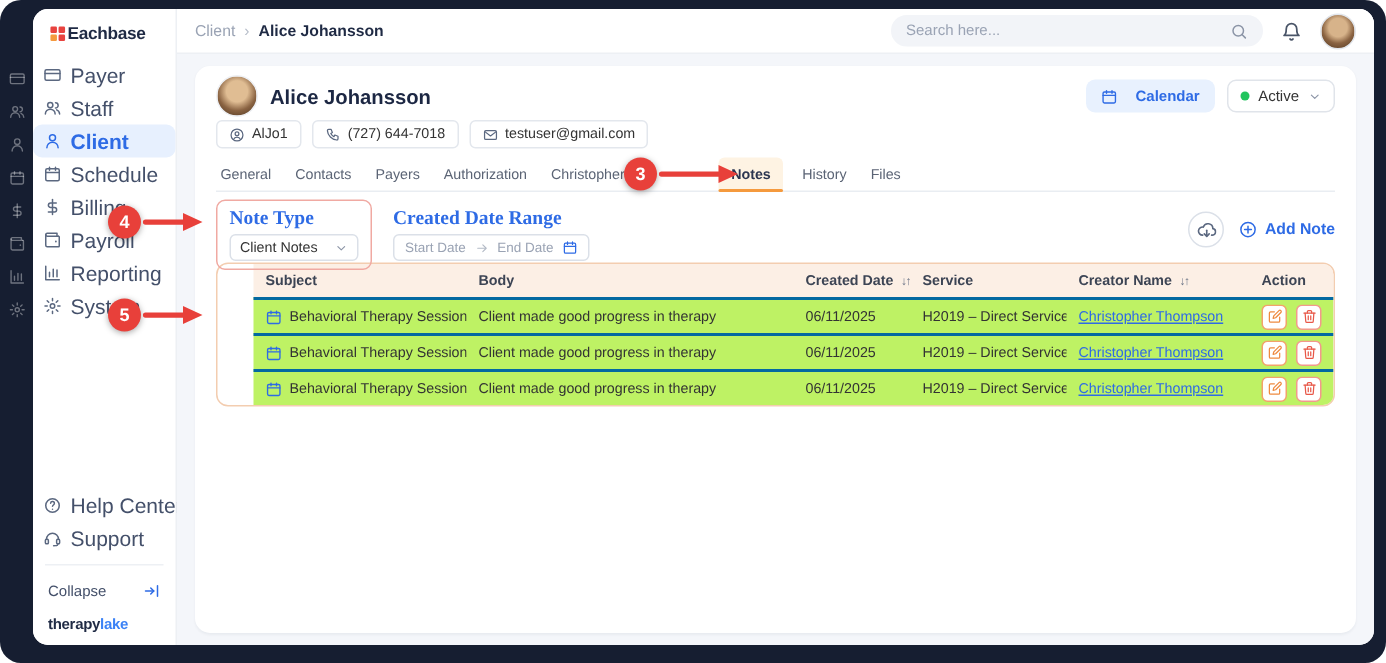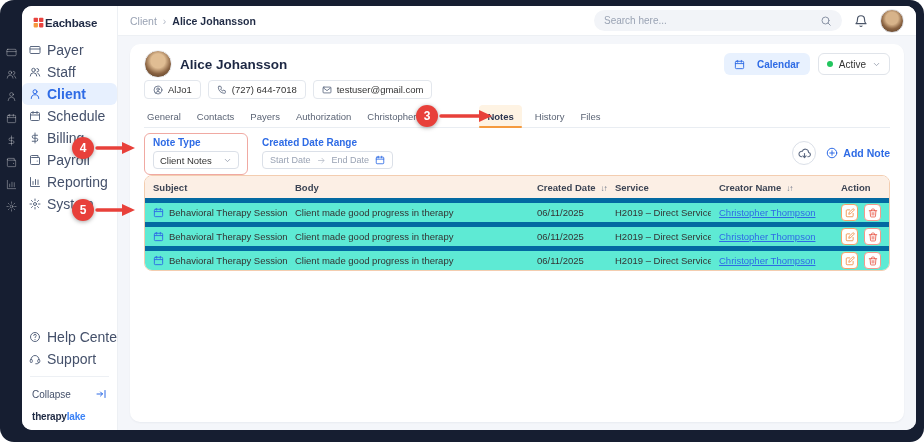--- a/index.html
+++ b/index.html
@@ -68,39 +68,39 @@
   
   .tabs-row { display:flex; gap:10px; margin-top:6px; border-bottom:1px solid #e9edf2; height:23px; align-items:stretch; }
   .tab { font-size:9.5px; color:#5b6475; display:flex; align-items:center; padding:0 3px; cursor:pointer; position:relative; white-space:nowrap; }
   .tab.active { color:#2b3550; font-weight:bold; background:#fef3e3; border-radius:4px 4px 0 0; padding:0 8px; }
   .tab.active::after { content:''; position:absolute; left:0; right:0; bottom:-1px; height:2.5px; background:#f59a3e; border-radius:2px; }
   .tab:nth-child(6) { margin-left:50px; }
 
   
   .filters-row { margin-top:5px; display:flex; align-items:flex-start; gap:14px; height:36px; }
   .note-type-group { border:1px solid #f0a9a2; border-radius:6px; padding:3px 8px 5px; display:flex; flex-direction:column; gap:3px; }
-  .filter-label { font-size:10px; color:#2e6be5; font-weight:bold; }
+  .filter-label { font-size:13px; color:#2e6be5; font-weight:bold;font-family:Liberation Serif, serif; }
   .nt-select { height:18px; min-width:86px; border:1px solid #dbe0e8; border-radius:4px; display:flex; align-items:center; justify-content:space-between; gap:8px; padding:0 6px; font-size:9.5px; color:#333; cursor:pointer; background:#fff; }
   .date-group { display:flex; flex-direction:column; gap:3px; padding-top:4px; }
   .date-range { height:18px; border:1px solid #dbe0e8; border-radius:4px; display:flex; align-items:center; gap:6px; padding:0 7px; font-size:9px; color:#9aa3b4; background:#fff; cursor:pointer; }
   .date-range .arr { width:9px; height:9px; color:#b3bac6; }
   .date-range .cal { width:10px; height:10px; color:#2e6be5; }
   .filters-right { margin-left:auto; display:flex; align-items:center; gap:10px; padding-top:8px; }
   .export-btn { width:24px; height:24px; border-radius:50%; border:1px solid #dbe0e8; background:#fff; display:flex; align-items:center; justify-content:center; color:#5b6880; cursor:pointer; }
   .export-btn .icon { width:13px; height:13px; }
   .add-note { display:flex; align-items:center; gap:5px; color:#2e6be5; font-size:10.5px; font-weight:bold; cursor:pointer; }
   .add-note .icon { width:12px; height:12px; }
 
   
-  .notes-table { margin-top:6px; border:1px solid #f3cdb0; border-radius:8px; overflow:hidden; }
+  .notes-table { margin-top:6px; border:1px solid #f3cdb0; border-radius:8px; overflow:hidden;padding-left:24px; }
   .t-row { display:grid; grid-template-columns:142px 1fr 78px 104px 122px 56px; align-items:center; }
   .t-head { background:#fcefe5; height:22px; }
   .t-head .t-cell { font-size:9.5px; font-weight:bold; color:#3c4454; }
   .t-cell { padding:0 8px; display:flex; align-items:center; gap:5px; font-size:9.5px; color:#333; white-space:nowrap; overflow:hidden; }
-  .t-body .t-row { height:24px; border-top:5px solid #0369a1; background:#5eead4; }
+  .t-body .t-row { height:24px; border-top:2px solid #0369a1; background:#bef264; }
   .sort-wrap { cursor:pointer; }
   .sort-glyph { font-size:8px; color:#6b7486; letter-spacing:-1px; }
   .subject-icon { width:11px; height:11px; color:#2e6be5; flex:none; }
   .creator-link { color:#2e6be5; text-decoration:underline; cursor:pointer; }
   .action-cell { gap:6px; }
   .action-btn { width:17px; height:17px; border-radius:4px; display:inline-flex; align-items:center; justify-content:center; cursor:pointer; background:#fff; flex:none; }
   .action-btn svg { width:10px; height:10px; }
   .edit-btn { border:1px solid #f2a36b; color:#ee8a3f; }
   .del-btn { border:1px solid #f29a8c; color:#e85747; }
 

